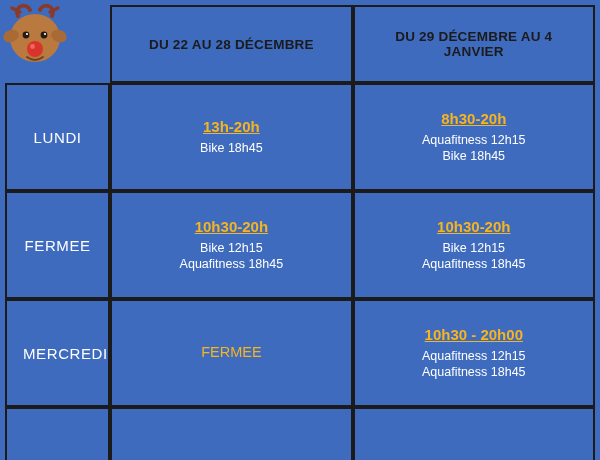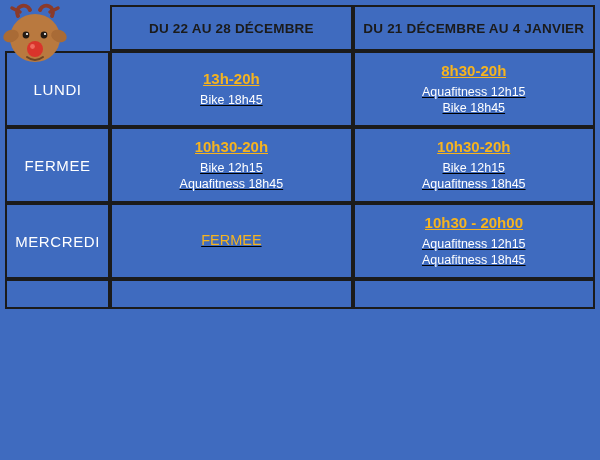--- a/index.html
+++ b/index.html
@@ -37,21 +37,21 @@
     left: 5px;
     top: 5px;
     width: 590px;
     border-collapse: separate;
     border-spacing: 0;
     table-layout: fixed;
   }
 
   table.schedule td, table.schedule th {
     border: 2px solid #1b1b1b;
-    padding: 0;
+    padding: 16px;
     vertical-align: middle;
     text-align: center;
     background: #3f6bbf;
   }
 
   
   col.c-day   { width: 105px; }
   col.c-week  { width: 242px; }
 
   
@@ -76,21 +76,20 @@
     color: #ffffff;
     font-size: 15px;
     letter-spacing: .6px;
     height: 72px;
   }
 
   
   td.slot {
     padding: 6px 4px;
     line-height: 1.32;
-    text-decoration: underline;
   }
   .hours {
     color: #f6b41f;
     font-size: 15px;
     font-weight: bold;
     text-decoration: underline;
     display: block;
     margin-bottom: 3px;
   }
   .closed {
@@ -136,21 +135,21 @@
   <table class="schedule">
     <colgroup>
       <col class="c-day">
       <col class="c-week">
       <col class="c-week">
     </colgroup>
     <thead>
       <tr>
         <th class="hdr-corner"></th>
         <th class="hdr">DU 22 AU 28 DÉCEMBRE</th>
-        <th class="hdr">DU 21 DÉCEMBRE AU 4 JANVIER</th>
+        <th class="hdr">DU 29 DÉCEMBRE AU 4 JANVIER</th>
       </tr>
     </thead>
     <tbody>
 
       <tr>
         <td class="day">LUNDI</td>
         <td class="slot">
           <span class="hours">13h-20h</span>
           <span class="act">Bike 18h45</span>
         </td>

